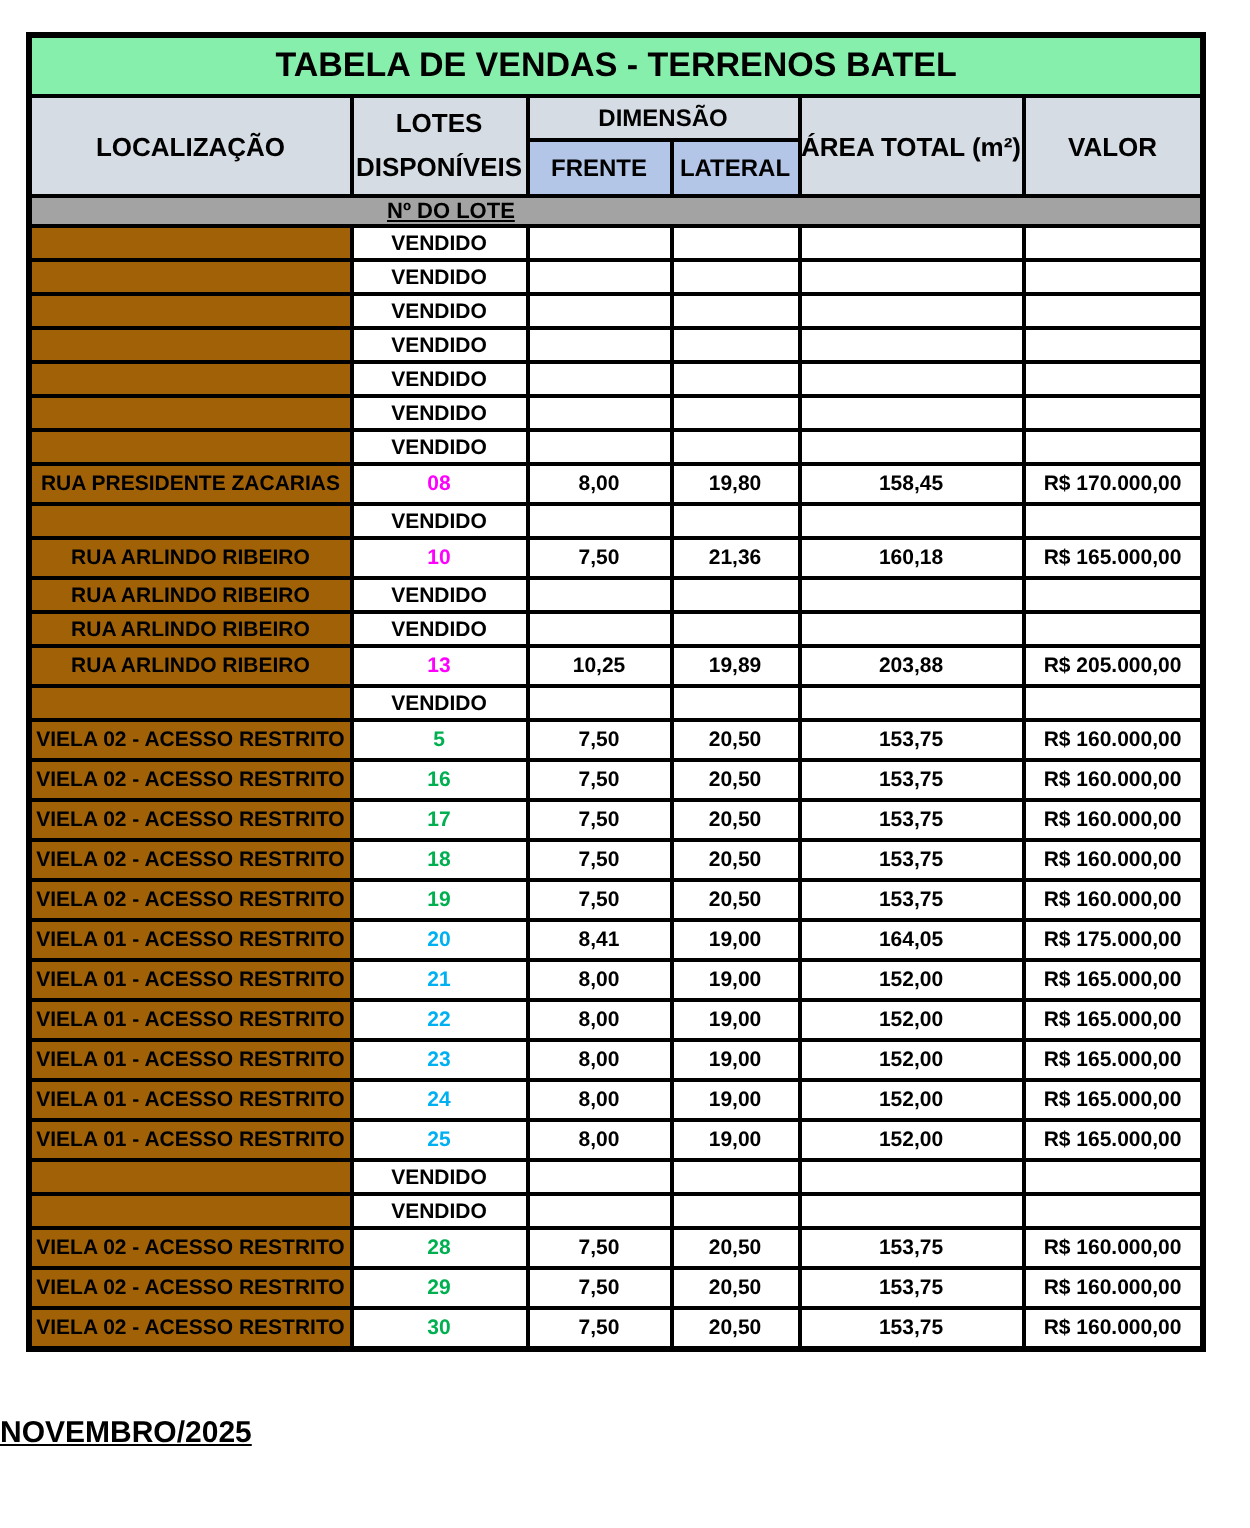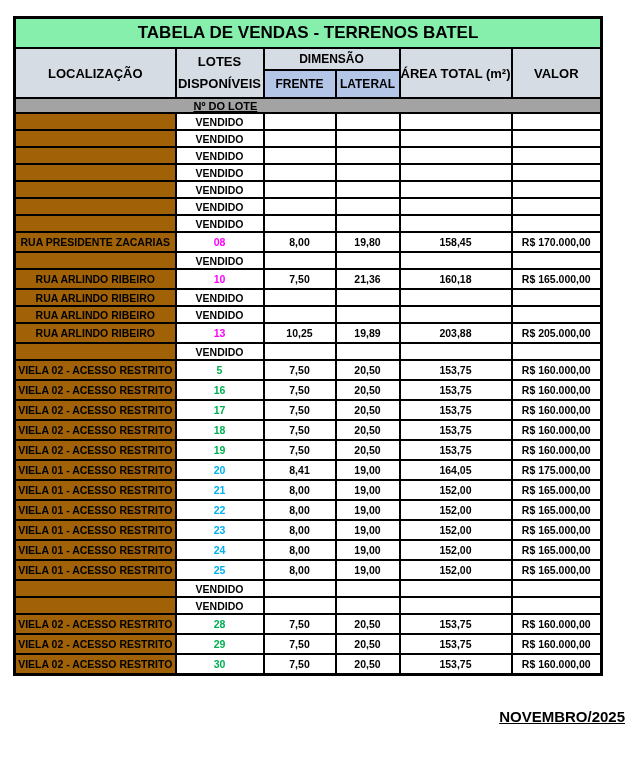--- a/index.html
+++ b/index.html
@@ -25,21 +25,21 @@
   tr.short td { height: 15px; font-size: 10.5px; }
   tr.tall td { height: 18px; font-size: 10.5px; }
   td.loc { background: #a16207; text-align: left; padding-left: 1px; font-size: 10px; border-right: 3px solid #000; }
   td.lot { font-size: 13px; }
   .c-magenta { color: #ff00ff !important; }
   .c-green { color: #00b050 !important; }
   .c-blue { color: #00b0f0 !important; }
   td.valor { text-align: right; padding-right: 1px; }
   .footer {
     position: absolute; left: 0; width: 625px; top: 708px;
-    text-align: right; font-weight: bold; font-size: 15px; text-decoration: underline;
+    text-align: left; font-weight: bold; font-size: 15px; text-decoration: underline;
   }
 </style>
 </head>
 <body>
 
 <table class="sales">
   <colgroup>
     <col style="width:161px">
     <col style="width:88px">
     <col style="width:72px">

